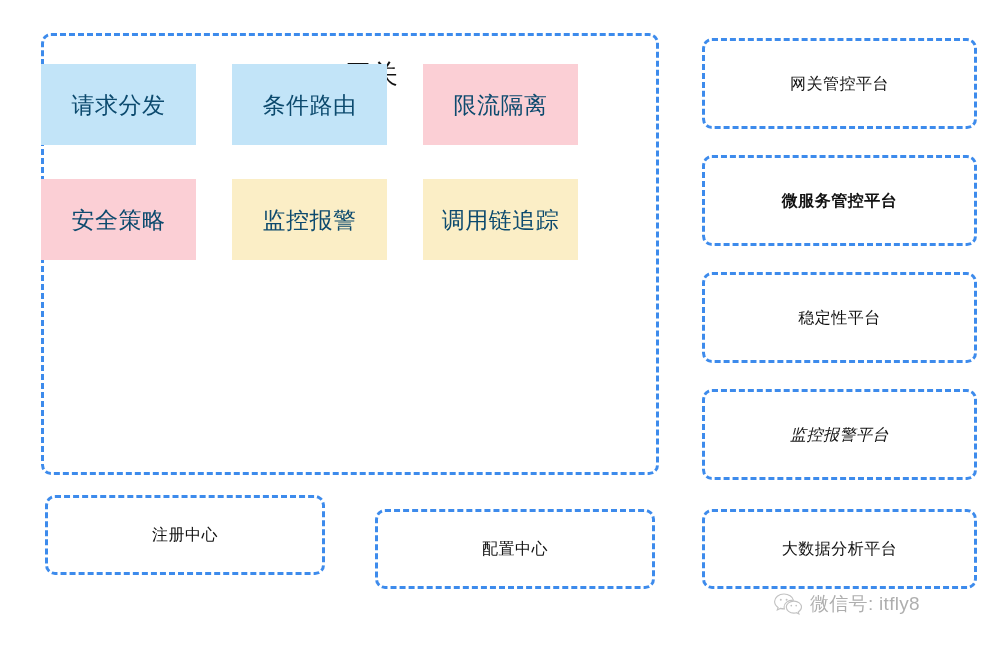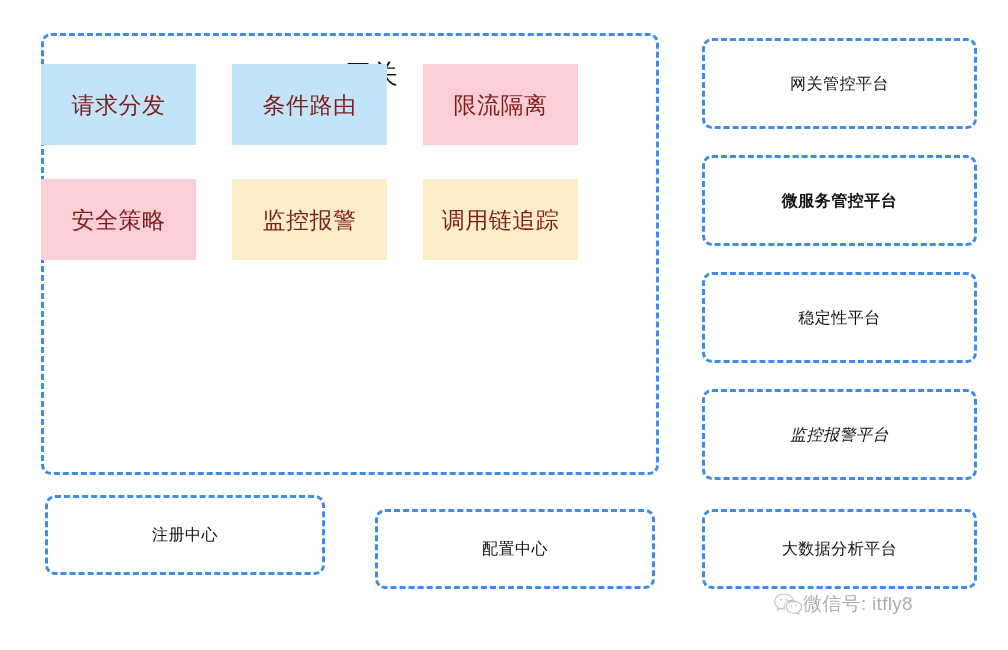--- a/index.html
+++ b/index.html
@@ -60,21 +60,21 @@
     grid-template-rows: repeat(3, 81px);
     column-gap: 36px;
     row-gap: 34px;
   }
   .feature-cell {
     display: flex;
     align-items: center;
     justify-content: center;
     font-size: 23px;
     line-height: 28px;
-    color: #7f1d1d;
+    color: #0c4a6e;
     letter-spacing: 0.5px;
     white-space: nowrap;
   }
   .feature-cell.blue   { background: #c2e4f8; }
   .feature-cell.pink   { background: #fbcfd5; }
   .feature-cell.yellow { background: #fbeec6; }
   .feature-cell.empty  { background: transparent; }
 
   
   #registry-box {
@@ -116,20 +116,21 @@
     white-space: nowrap;
   }
 
   
   #watermark {
     position: absolute;
     left: 773px;
     top: 592px;
     display: flex;
     align-items: center;
+    gap: 7px;
     opacity: 0.55;
   }
   #watermark .wm-text {
     font-size: 19px;
     line-height: 24px;
     color: #6d6d6d;
     white-space: nowrap;
     letter-spacing: 0.3px;
   }
   #watermark svg { display: block; }

